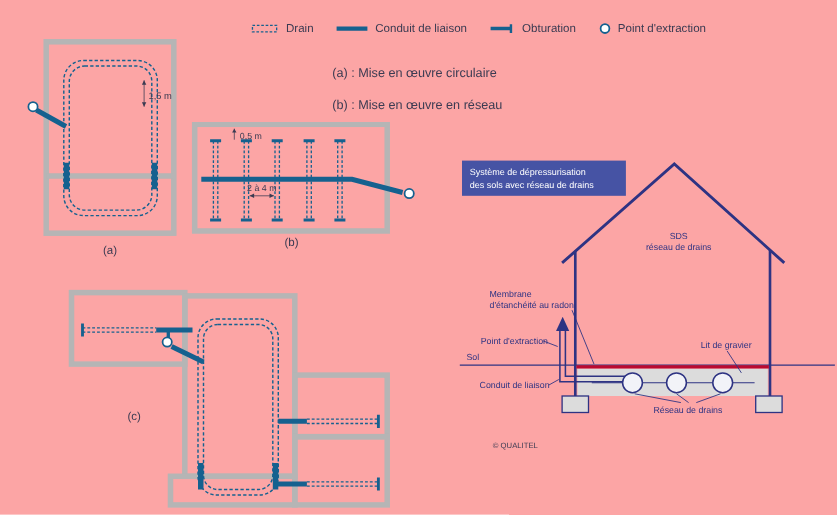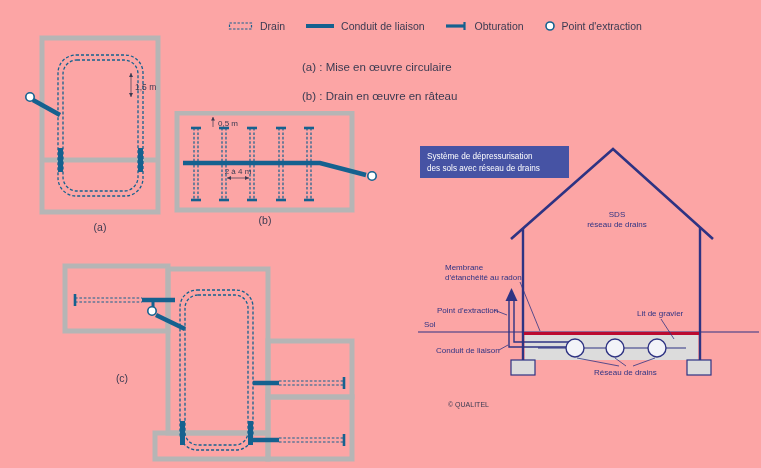--- a/index.html
+++ b/index.html
@@ -40,21 +40,21 @@
     <div class="legend-item">
       <svg width="12" height="12">
         <circle cx="6" cy="6" r="4" fill="#ffffff" stroke="#15618f" stroke-width="1.6"></circle>
       </svg>
       <span class="legend-label">Point d'extraction</span>
     </div>
   </div>
 
   <div class="abs captions" style="left:302px; top:44px;">
     <div>(a) : Mise en œuvre circulaire</div>
-    <div>(b) : Drain en œuvre en râteau</div>
+    <div>(b) : Mise en œuvre en réseau</div>
   </div>
 
   <svg class="abs" style="left:22px; top:33px;" width="160" height="205" viewBox="0 0 160 205">
     <g stroke="#b5b5b5" stroke-width="5" fill="none">
       <rect x="20" y="5" width="116" height="174"></rect>
       <line x1="20" y1="127" x2="136" y2="127"></line>
     </g>
     <g stroke="#15618f" stroke-width="1.3" fill="none" stroke-dasharray="3 2">
       <rect x="36" y="22" width="85" height="141" rx="18"></rect>
       <rect x="41" y="27" width="75" height="131" rx="14"></rect>

